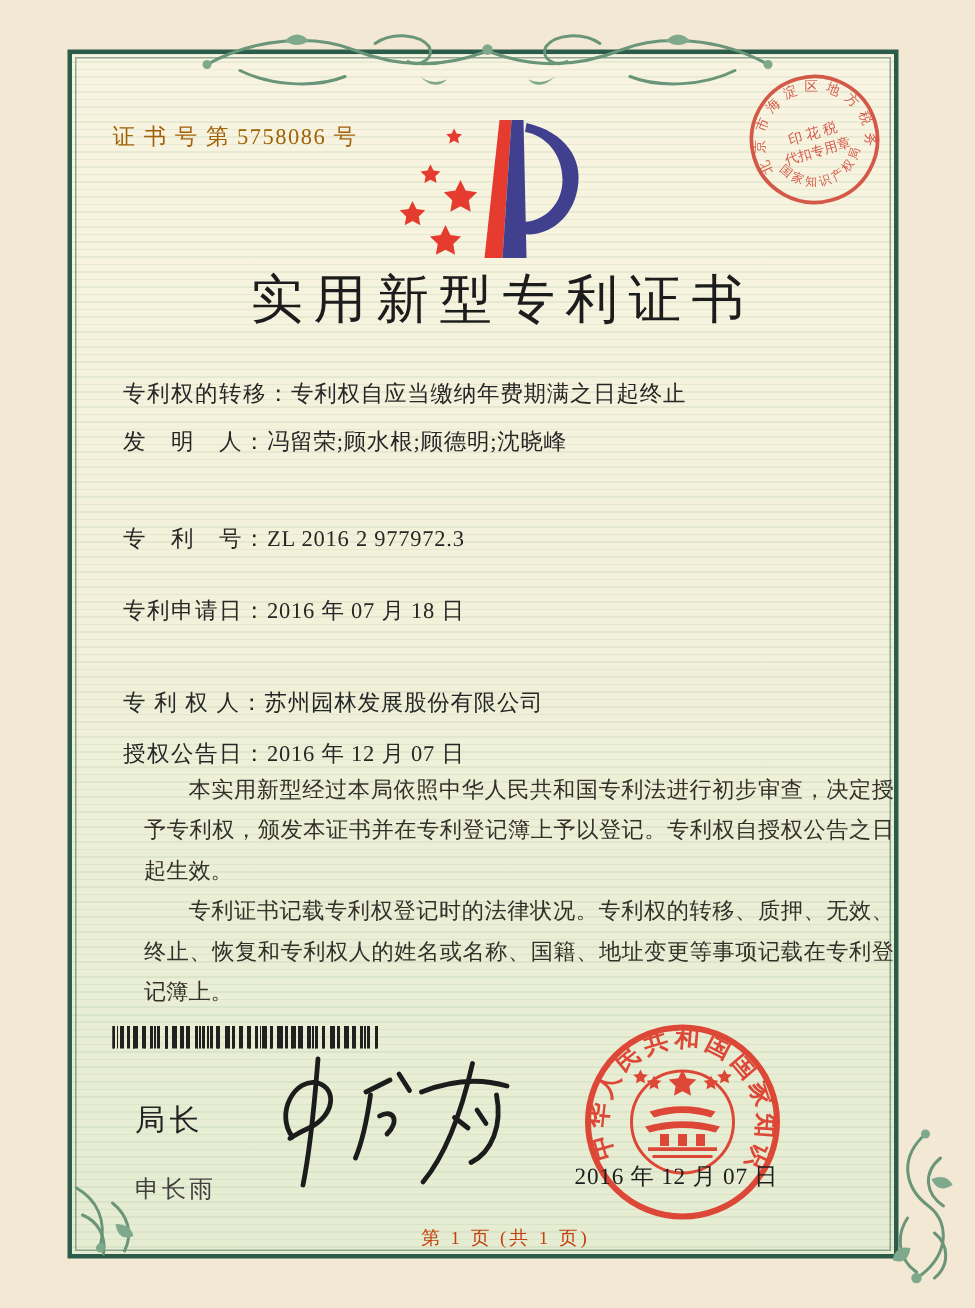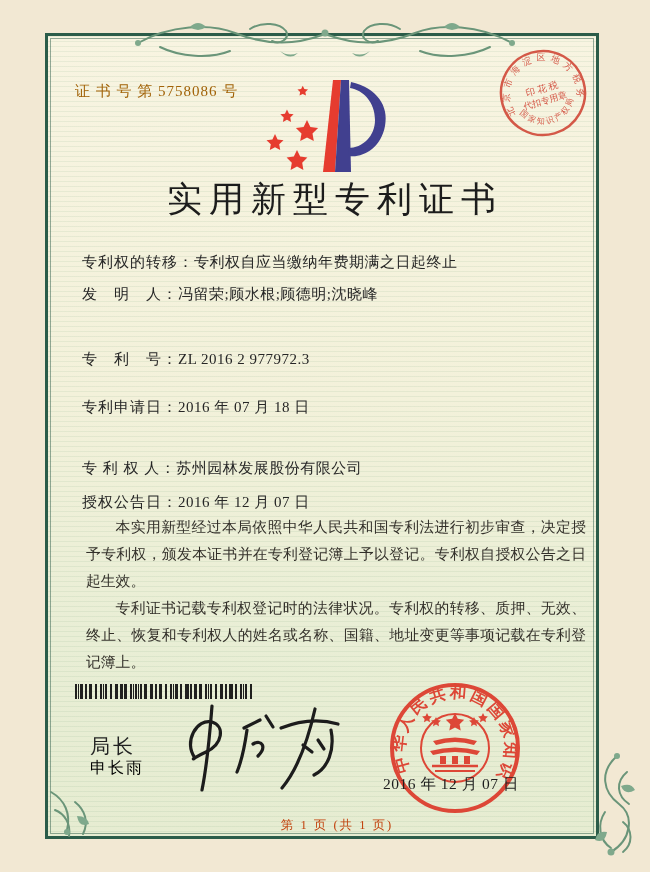--- a/index.html
+++ b/index.html
@@ -36,31 +36,31 @@
   }
   .abs{position:absolute;}
   .cert-no{left:75px;top:82px;font-size:15px;letter-spacing:1px;color:#a16207;text-align:center;}
   .title{left:0;top:176px;width:100%;text-align:center;font-size:35px;
     letter-spacing:7px;color:#1c1c1c;font-weight:500;padding-left:20px;}
   .fields{left:82px;top:253px;width:500px;}
   .field-row{position:absolute;left:0;white-space:nowrap;font-size:15px;color:#262626;}
   .field-row .lbl{letter-spacing:1px;}
   .field-row .val{letter-spacing:.5px;}
   .f0{top:0;} .f1{top:32px;} .f2{top:97px;} .f3{top:145px;} .f4{top:192px;margin-top:14px;} .f5{top:240px;}
-  .paras{left:86px;top:514px;width:500px;font-size:14.8px;line-height:27px;
+  .paras{left:96px;top:514px;width:500px;font-size:14.8px;line-height:27px;
     color:#33302a;text-align:justify;}
   .paras p{text-indent:2em;}
   .barcode{left:75px;top:684px;width:178px;height:15px;
     background:
       repeating-linear-gradient(90deg,#20201e 0 2px,transparent 2px 5px),
       repeating-linear-gradient(90deg,#20201e 0 1px,transparent 1px 7px),
       repeating-linear-gradient(90deg,transparent 0 3px,#20201e 3px 4px,transparent 4px 11px);
   }
   .bureau-title{left:90px;top:733px;font-size:20px;letter-spacing:3px;color:#222;}
-  .bureau-name{left:90px;top:758px;font-size:16px;letter-spacing:2px;color:#000000;}
+  .bureau-name{left:90px;top:783px;font-size:16px;letter-spacing:2px;color:#404040;}
   .signature{left:165px;top:700px;}
   .seal{left:388px;top:681px;}
   .seal-date{left:383px;top:774px;font-size:15.5px;letter-spacing:.5px;color:#1d1d1d;}
   .footer{left:12px;top:817px;width:100%;text-align:center;font-size:12.5px;
     letter-spacing:2px;color:#c2410c;}
   .stamp{left:498px;top:48px;transform:rotate(-16deg);}
   .logo{left:255px;top:72px;}
   .orn-top{left:130px;top:17px;}
   .orn-br{left:577px;top:752px;}
   .orn-bl{left:45px;top:786px;}

